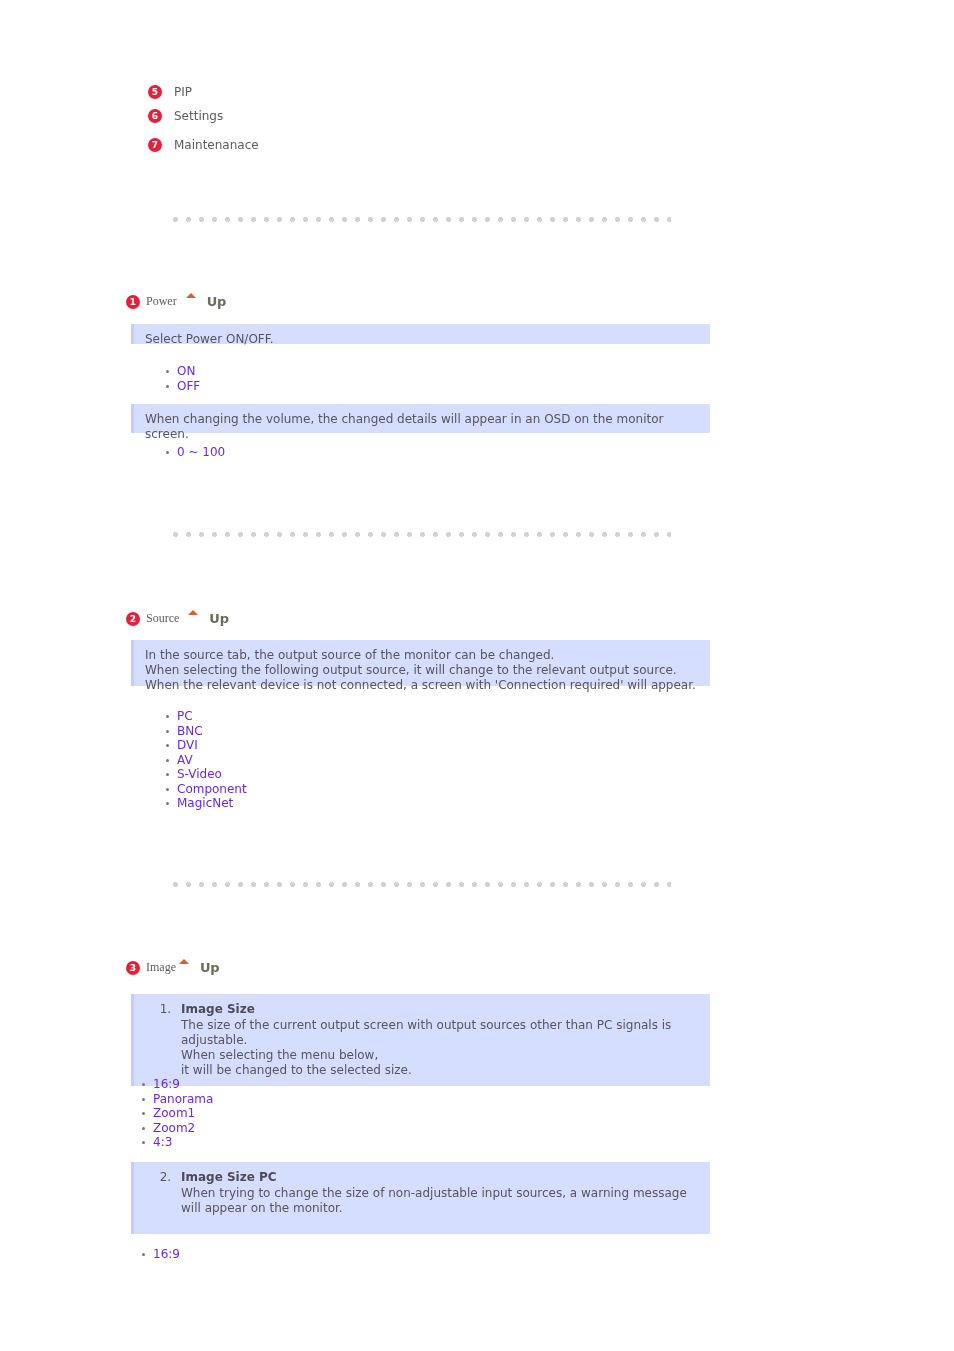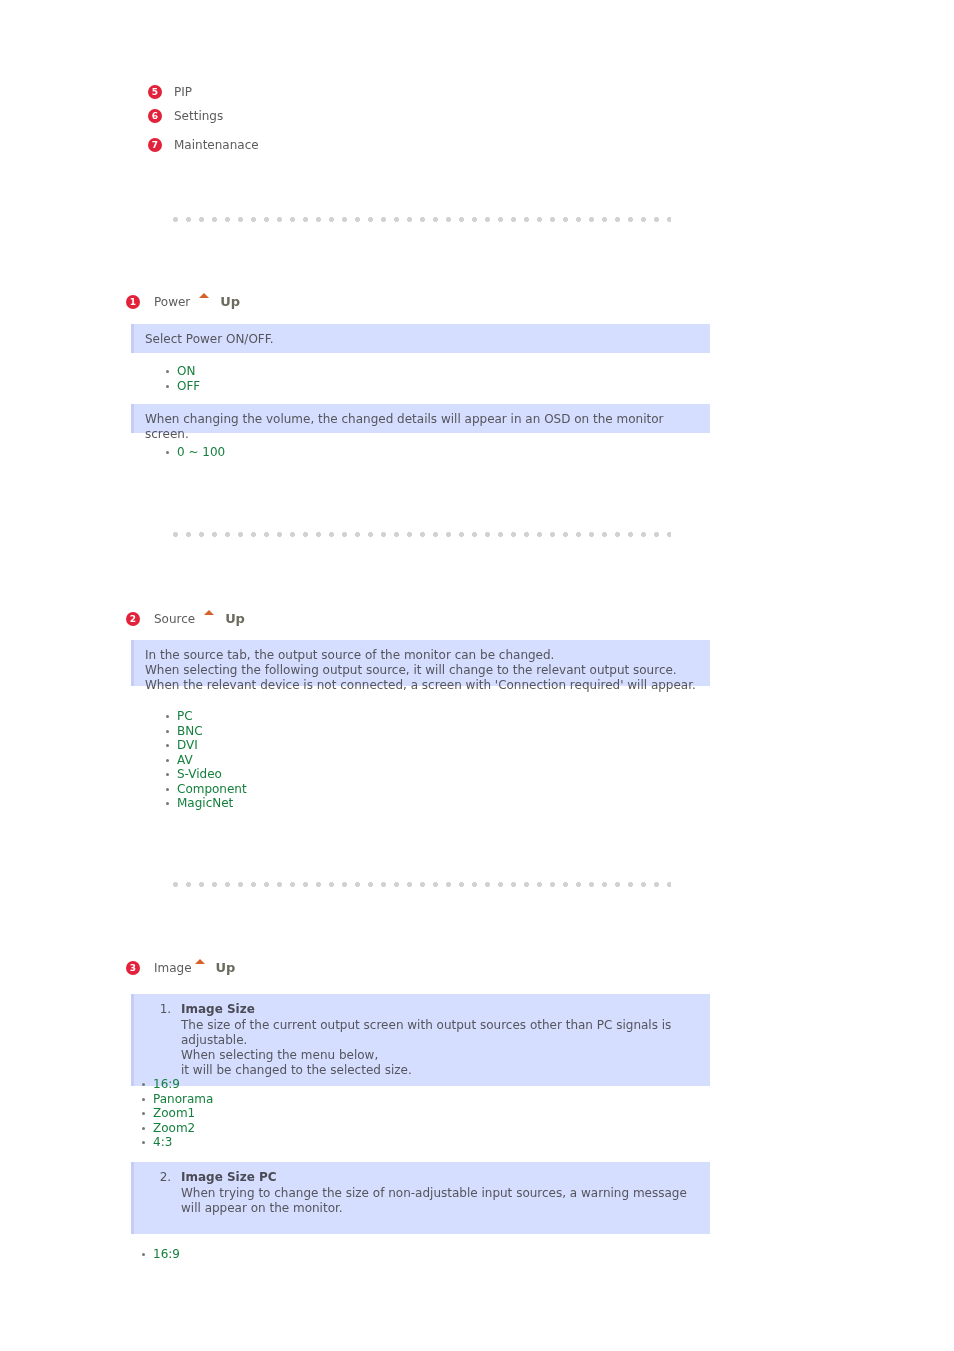--- a/index.html
+++ b/index.html
@@ -72,23 +72,24 @@
   }
 
   
   .section-header {
     position: absolute;
     display: flex;
     align-items: center;
     white-space: nowrap;
   }
   .section-title {
-    margin-left: 14px;
+    margin-left: 6px;
     font-size: 12px;
     color: #5c5c5c;
+    font-family: Liberation Serif, serif;
   }
   .up-link {
     display: inline-flex;
     text-decoration: none;
     margin-left: 9px;
     gap: 8px;
   }
   .up-link.tight { margin-left: 3px; }
   .up-arrow {
     width: 0;
@@ -152,21 +153,21 @@
   .bullet-list {
     position: absolute;
     margin: 0;
     padding: 0;
     list-style: none;
   }
   .bullet-list li {
     position: relative;
     font-size: 12px;
     line-height: 14.5px;
-    color: #15803d;
+    color: #6d28d9;
     padding-left: 11px;
   }
   .bullet-list li::before {
     content: "";
     position: absolute;
     left: 0;
     top: 6px;
     width: 3px;
     height: 3px;
     background: #777777;
@@ -197,21 +198,21 @@
 
   <div class="section-header" style="left:126px; top:294px;">
     <span class="badge">1</span>
     <span class="section-title">Power</span>
     <a class="up-link" href="#">
       <span class="up-arrow"></span>
       <span class="up-text">Up</span>
     </a>
   </div>
 
-  <div class="info-box" style="top:324px; height:29px;">
+  <div class="info-box" style="top:324px; height:20px;">
     <p>Select Power ON/OFF.</p>
   </div>
 
   <ul class="bullet-list" style="left:166px; top:364px;">
     <li>ON</li>
     <li>OFF</li>
   </ul>
 
   <div class="info-box" style="top:404px; height:29px;">
     <p>When changing the volume, the changed details will appear in an OSD on the monitor screen.</p>

